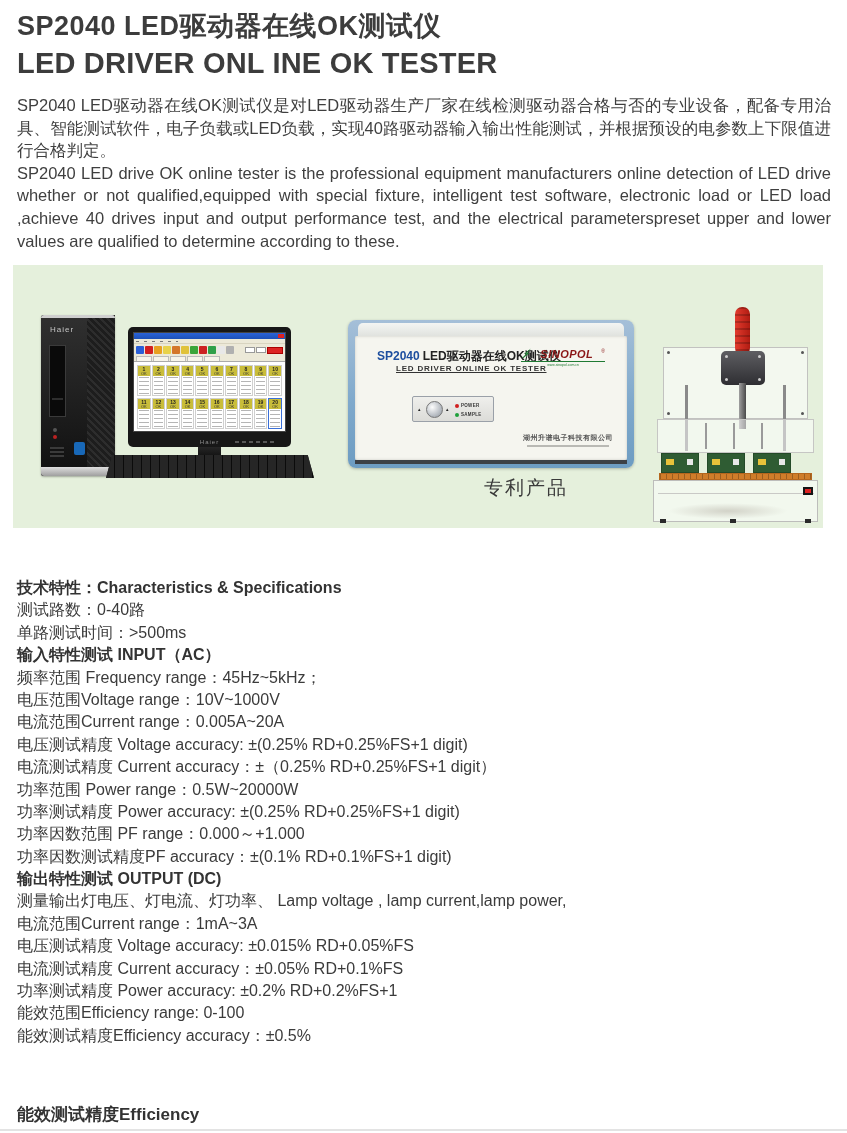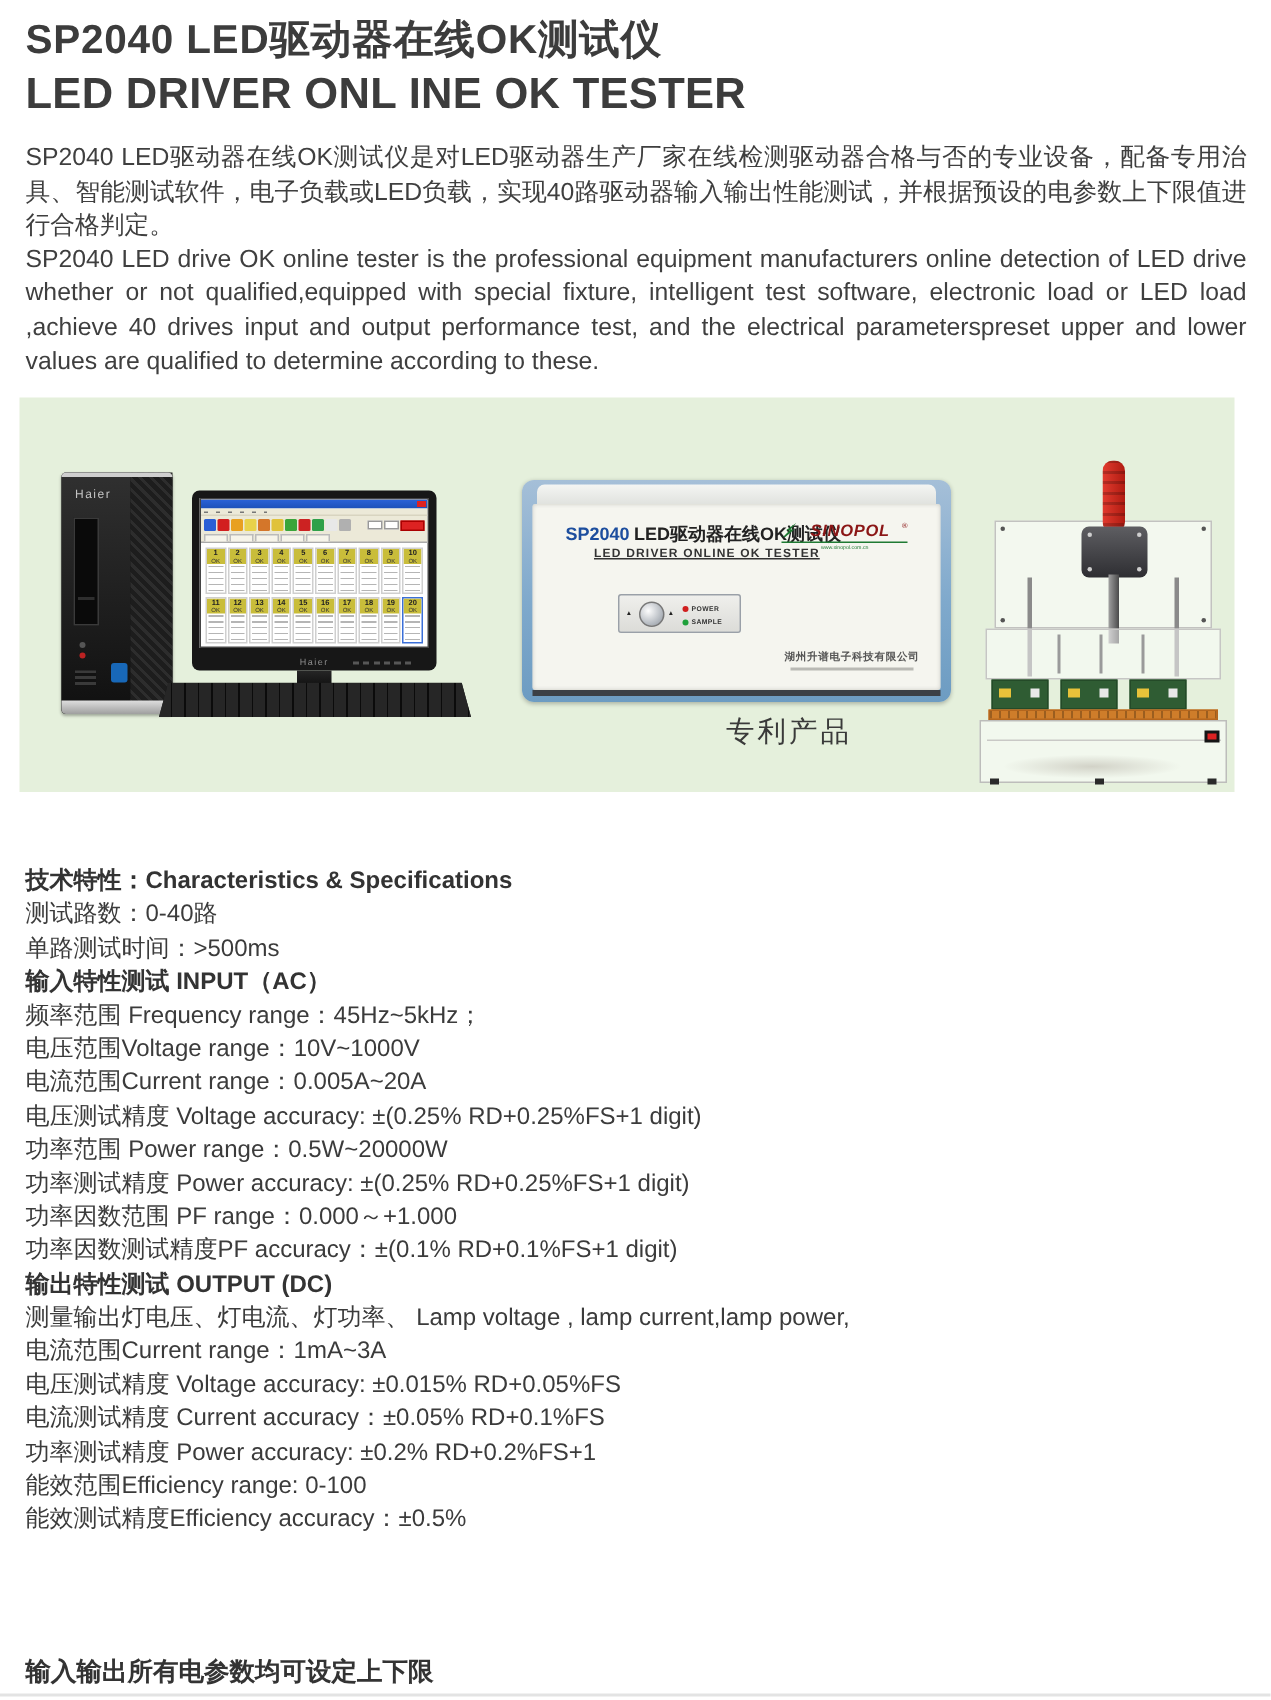--- a/index.html
+++ b/index.html
@@ -435,28 +435,29 @@
 
 <div class="specs" id="specs-list">
     <div class="spec-line bold">技术特性：Characteristics &amp; Specifications</div>
     <div class="spec-line">测试路数：0-40路</div>
     <div class="spec-line">单路测试时间：&gt;500ms</div>
     <div class="spec-line bold">输入特性测试 INPUT（AC）</div>
     <div class="spec-line">频率范围 Frequency range：45Hz~5kHz；</div>
     <div class="spec-line">电压范围Voltage range：10V~1000V</div>
     <div class="spec-line">电流范围Current range：0.005A~20A</div>
     <div class="spec-line">电压测试精度 Voltage accuracy: ±(0.25% RD+0.25%FS+1 digit)</div>
+    <div class="spec-line">电流测试精度 Current accuracy：±（0.25% RD+0.25%FS+1 digit）</div>
     <div class="spec-line">功率范围 Power range：0.5W~20000W</div>
     <div class="spec-line">功率测试精度 Power accuracy: ±(0.25% RD+0.25%FS+1 digit)</div>
     <div class="spec-line">功率因数范围 PF range：0.000～+1.000</div>
     <div class="spec-line">功率因数测试精度PF accuracy：±(0.1% RD+0.1%FS+1 digit)</div>
     <div class="spec-line bold">输出特性测试  OUTPUT (DC)</div>
     <div class="spec-line">测量输出灯电压、灯电流、灯功率、 Lamp voltage , lamp current,lamp power,</div>
     <div class="spec-line">电流范围Current range：1mA~3A</div>
     <div class="spec-line">电压测试精度 Voltage accuracy: ±0.015% RD+0.05%FS</div>
     <div class="spec-line">电流测试精度 Current accuracy：±0.05% RD+0.1%FS</div>
     <div class="spec-line">功率测试精度 Power accuracy: ±0.2% RD+0.2%FS+1</div>
     <div class="spec-line">能效范围Efficiency  range: 0-100</div>
     <div class="spec-line">能效测试精度Efficiency  accuracy：±0.5%</div>
   </div>
 
-<div class="footer-note">输入输出所有电参数均可设定上下限</div>
+<div class="footer-note">能效测试精度Efficiency</div>
 <div class="bottom-rule"></div>
 
 </body></html>

